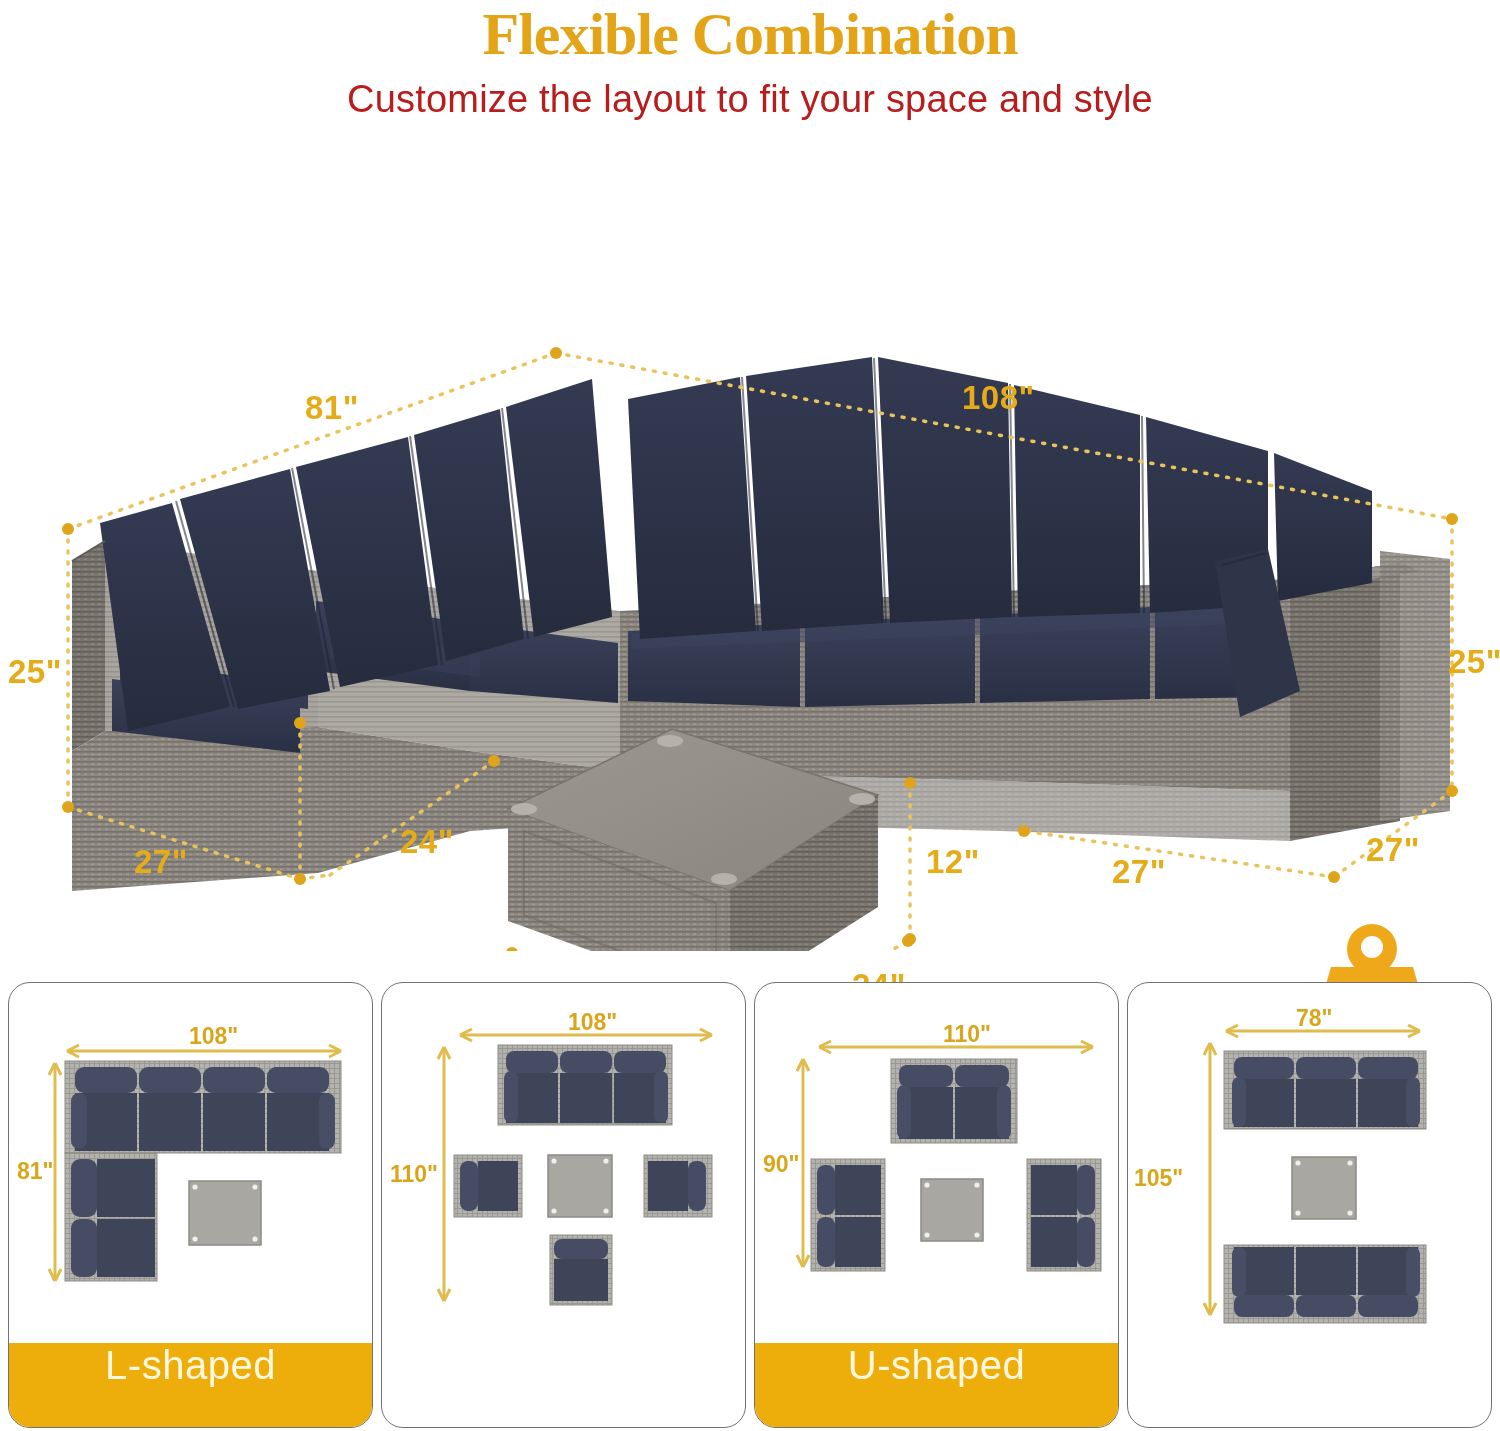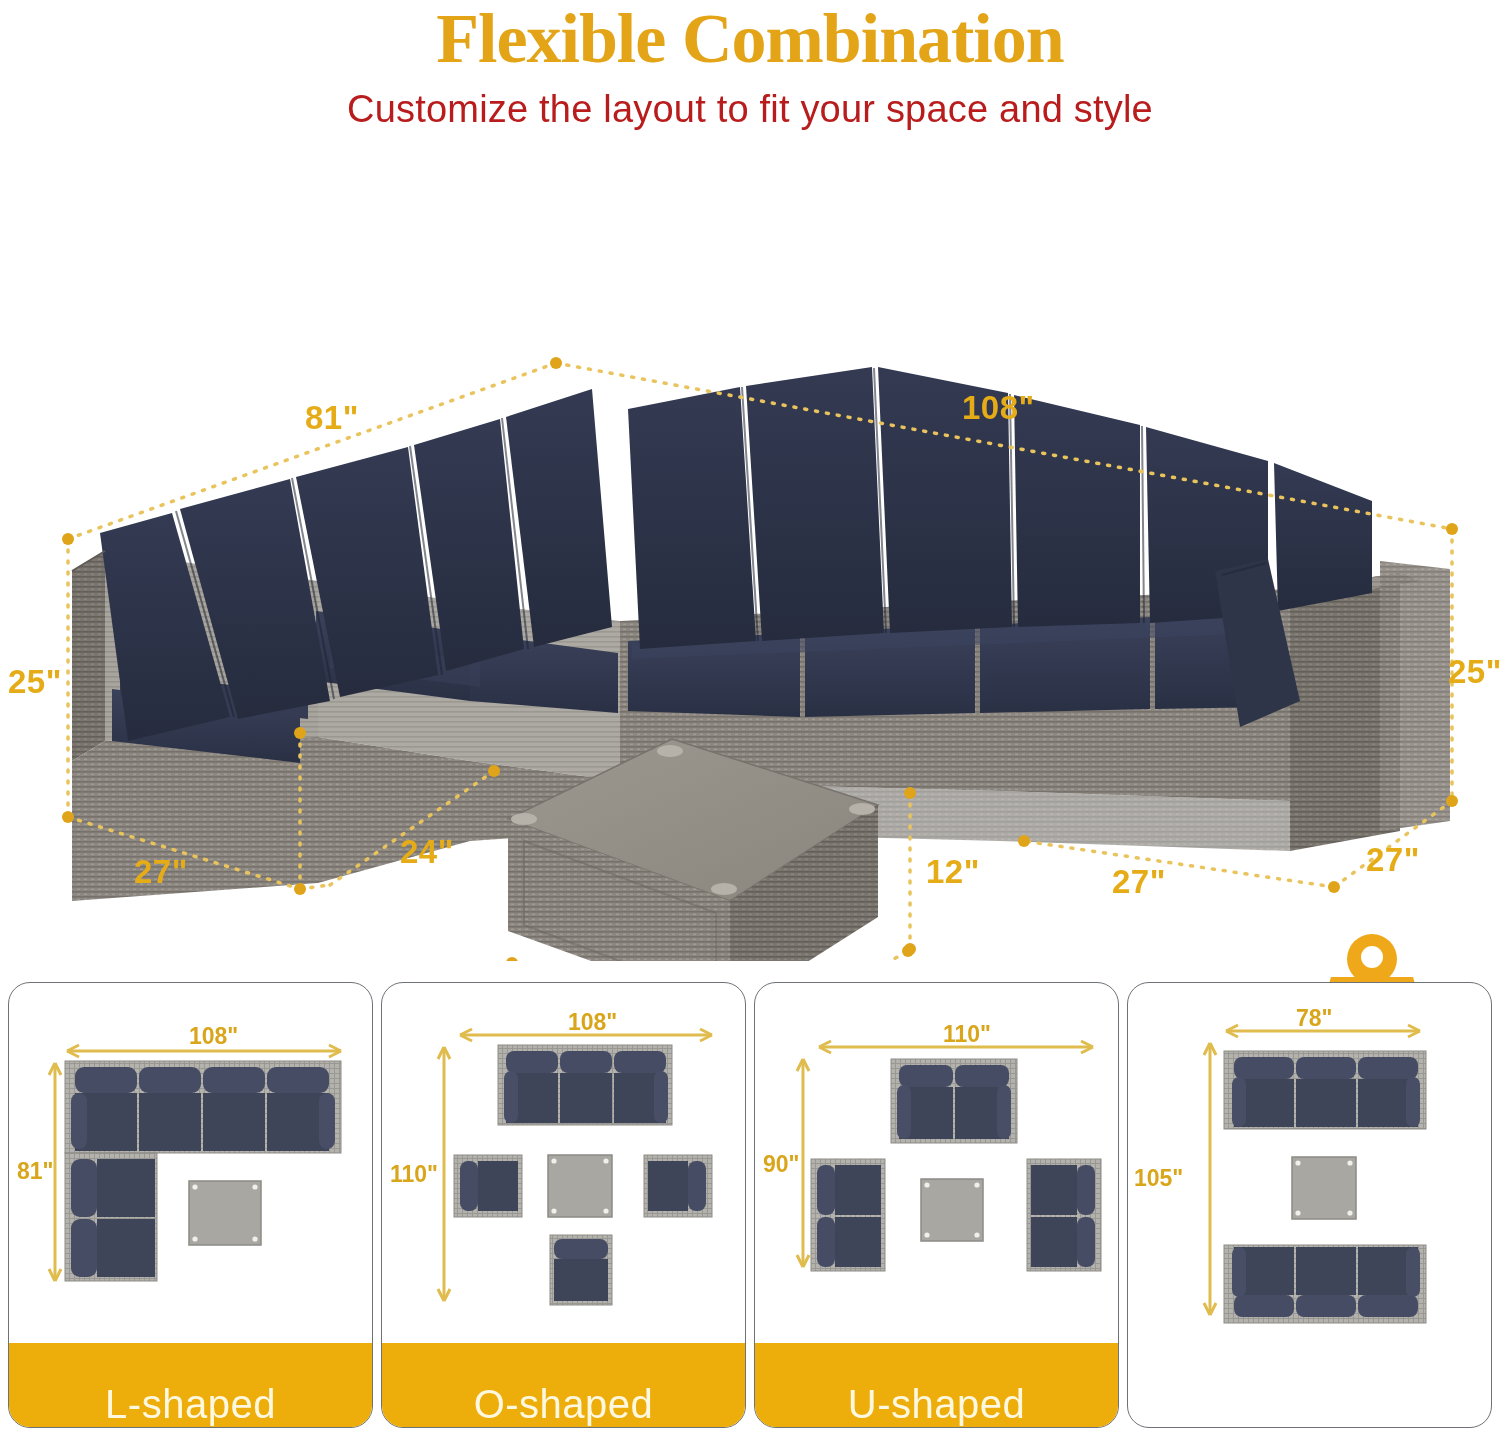--- a/index.html
+++ b/index.html
@@ -9,21 +9,21 @@
     font-family: "Liberation Sans", sans-serif;
     overflow: hidden;
     position: relative;
   }
 
   
   .header { width: 100%; padding-top: 4px; text-align: center; }
   .title {
     font-family: "Liberation Serif", serif;
     font-weight: bold;
-    font-size: 70px;
+    font-size: 60px;
     line-height: 1.0;
     letter-spacing: -1px;
     color: #E3A517;
     white-space: nowrap;
   }
   .subtitle {
     font-size: 38px;
     color: #b91c1c;
     margin-top: 14px;
     letter-spacing: 0.2px;
@@ -76,21 +76,21 @@
   }
   .card-figure { flex: 1 1 auto; position: relative; }
   .card-figure svg { position: absolute; left: 0; top: 0; }
   .card-dim {
     position: absolute;
     font-size: 23px; font-weight: bold;
     color: #D9A51B; white-space: nowrap;
   }
   .card-footer {
     height: 84px; background: #EDAE0B;
-    display: flex; align-items: flex-end; justify-content: center;
+    display: flex; align-items: flex-start; justify-content: center;
   }
   .card-footer span {
     font-size: 40px; color: #FFF8E0; letter-spacing: 0.5px;
   }
 </style>
 </head>
 <body>
 
 <div class="header">
   <div class="title">Flexible Combination</div>
@@ -389,23 +389,20 @@
 
         <rect x="166" y="172" width="64" height="62" fill="#A9A7A2" stroke="#8D8B86" stroke-width="1.5"></rect>
         <circle cx="172" cy="178" r="2.6" fill="#F0EFEC"></circle>
         <circle cx="224" cy="178" r="2.6" fill="#F0EFEC"></circle>
         <circle cx="172" cy="228" r="2.6" fill="#F0EFEC"></circle>
         <circle cx="224" cy="228" r="2.6" fill="#F0EFEC"></circle>
       </svg>
       <div class="card-dim" style="left:186px; top:26px;">108"</div>
       <div class="card-dim" style="left:8px;   top:178px;">110"</div>
     </div>
-    <div class="card-footer">
-      <span>O-shaped</span>
-    </div>
   </div>
 
   <div class="card">
     <div class="card-figure">
       <svg width="360" height="360" viewBox="0 0 360 360">
         <g stroke="#E0BC4E" stroke-width="3" fill="none">
           <path d="M64,64 L338,64"></path>
           <path d="M64,64 L76,58 M64,64 L76,70"></path>
           <path d="M338,64 L326,58 M338,64 L326,70"></path>
           <path d="M48,76 L48,284"></path>

